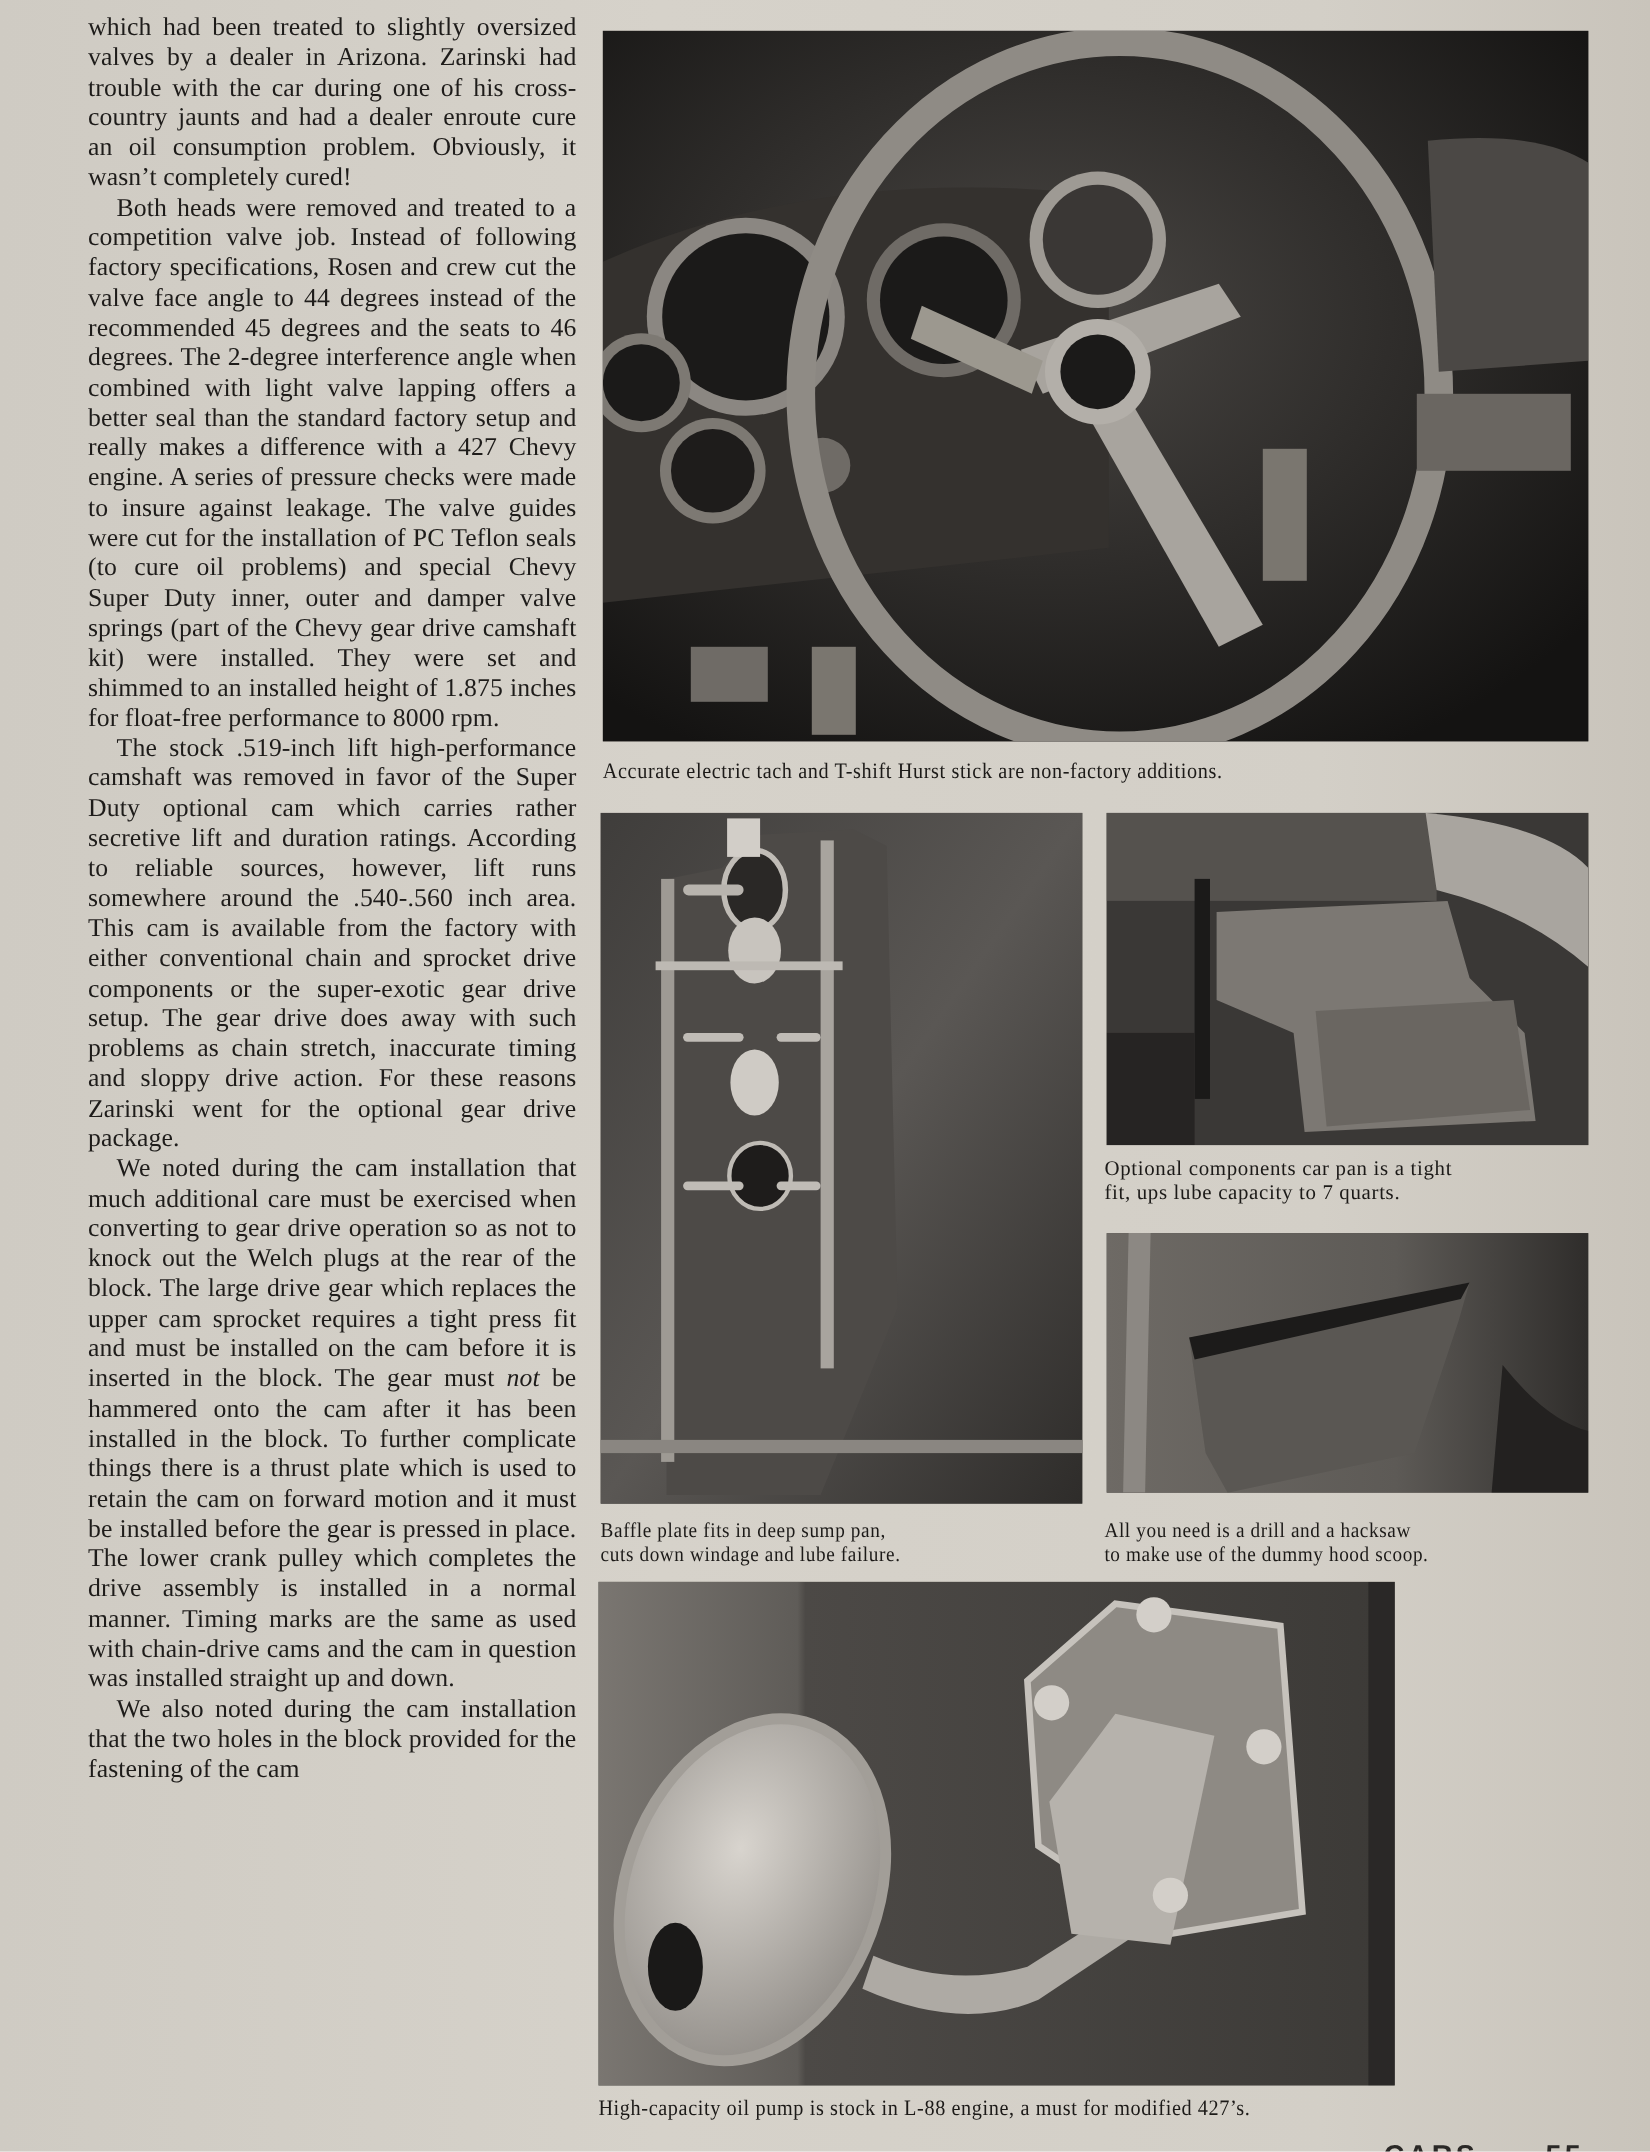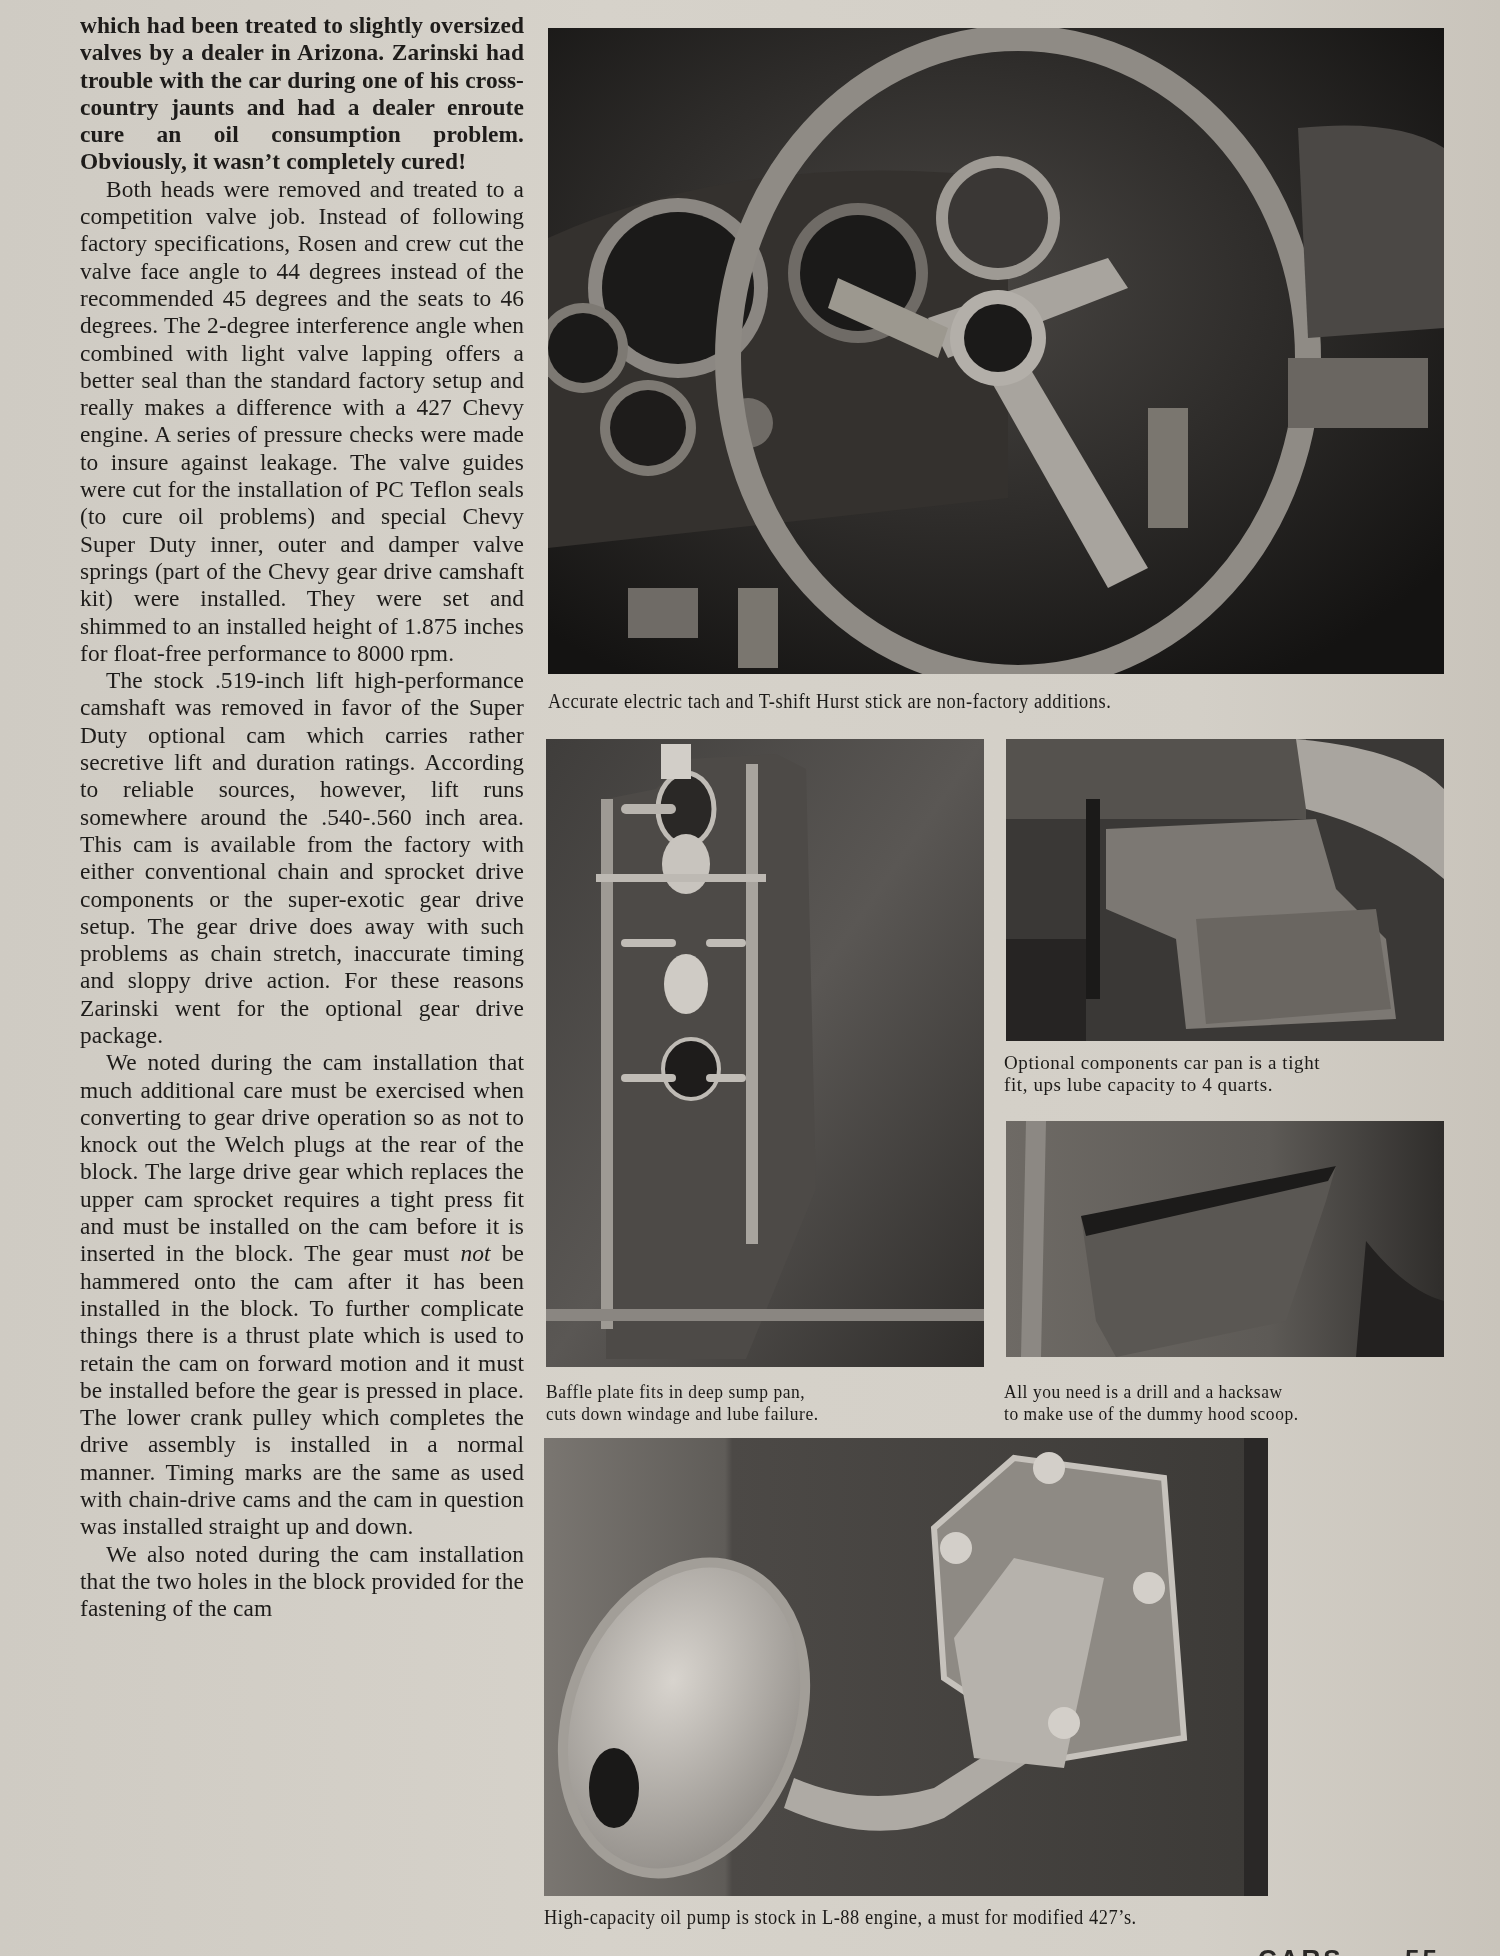--- a/index.html
+++ b/index.html
@@ -8,21 +8,21 @@
       background: linear-gradient(90deg, #cfcbc3 0%, #d6d2ca 40%, #d3cfc7 80%, #c9c4bb 100%);
       font-family: "Liberation Serif", "DejaVu Serif", serif;
       color: #1e1c1a;
     }
     .col-text {
       position: absolute; left: 80px; top: 12px; width: 444px;
       font-size: 23.4px; line-height: 27.3px; text-align: justify;
       letter-spacing: 0.1px;
     }
     .col-text p { margin: 0; text-indent: 26px; hyphens: manual; }
-    .col-text p.first { text-indent: 0; font-weight: bold; }
+    .col-text p.first { text-indent: 0; }
     .col-text em { font-style: italic; }
     .photo { position: absolute; overflow: hidden; background: #2a2826; }
     .photo svg { width: 100%; height: 100%; display: block; }
     .caption {
       position: absolute; font-family: "Liberation Serif", "DejaVu Serif", serif;
       font-size: 19px; line-height: 22px; color: #1c1a18; letter-spacing: 0.6px;
     }
     .caption.narrow { transform: scaleX(0.92); transform-origin: left top; }
     .footer {
       position: absolute; left: 1258px; top: 1944px; font-family: "Liberation Sans", sans-serif;
@@ -114,21 +114,21 @@
     <rect x="0" y="0" width="300" height="80" fill="#55524e"></rect>
     <path d="M100 90 L310 80 L330 150 L380 200 L390 280 L180 290 L170 200 L100 170 Z" fill="#7c7873"></path>
     <path d="M190 180 L370 170 L385 270 L200 285 Z" fill="#6a6661"></path>
     <rect x="80" y="60" width="14" height="200" fill="#1b1a19"></rect>
     <path d="M290 0 Q400 10 438 50 L438 140 Q380 90 300 70 Z" fill="#a9a59f"></path>
     <rect x="0" y="200" width="80" height="102" fill="#262423"></rect>
   </svg>
 </div>
 <div class="caption" style="left:1004px; top:1052px;">
   <div>Optional components car pan is a tight</div>
-  <div>fit, ups lube capacity to 4 quarts.</div>
+  <div>fit, ups lube capacity to 7 quarts.</div>
 </div>
 
 <div class="photo" style="left:1006px; top:1121px; width:438px; height:236px; background:#4a4744;">
   <svg viewBox="0 0 438 236" preserveAspectRatio="none">
     <defs>
       <linearGradient id="g4" x1="0" y1="0" x2="1" y2="0">
           <stop offset="0" stop-color="#6e6a65"></stop>
           <stop offset="0.6" stop-color="#5d5a56"></stop>
           <stop offset="1" stop-color="#2f2d2b"></stop>
         </linearGradient>

